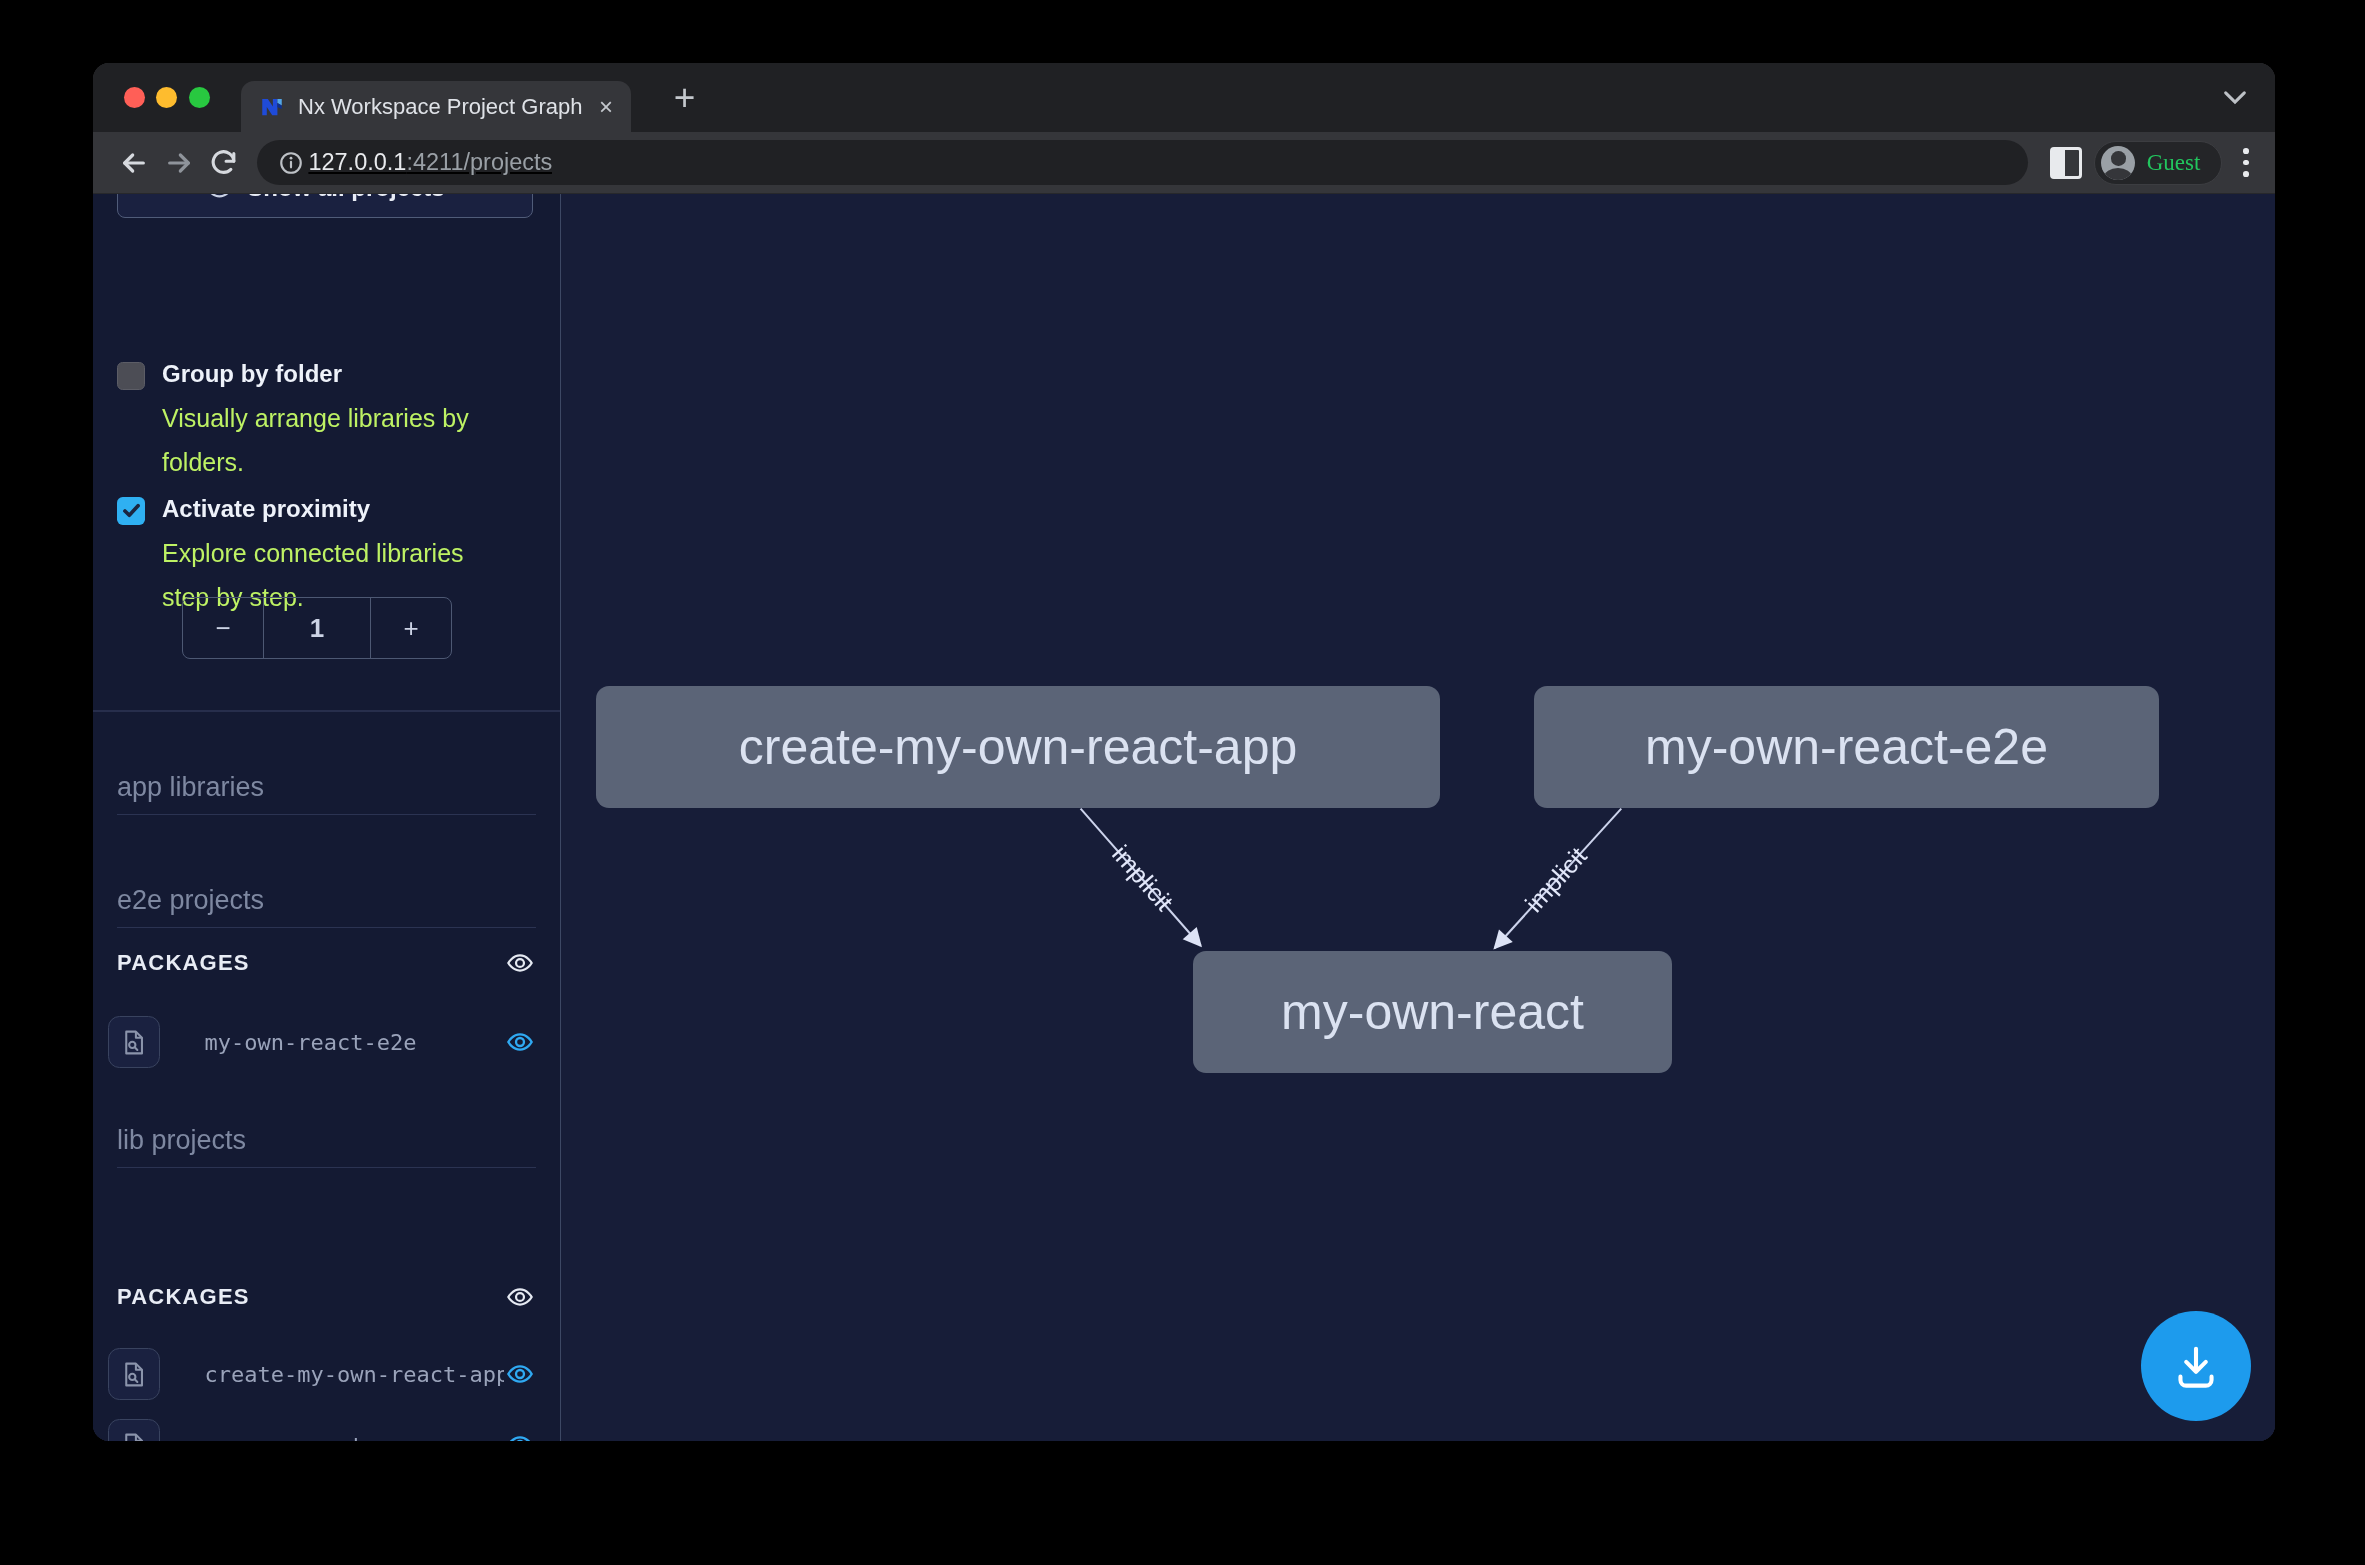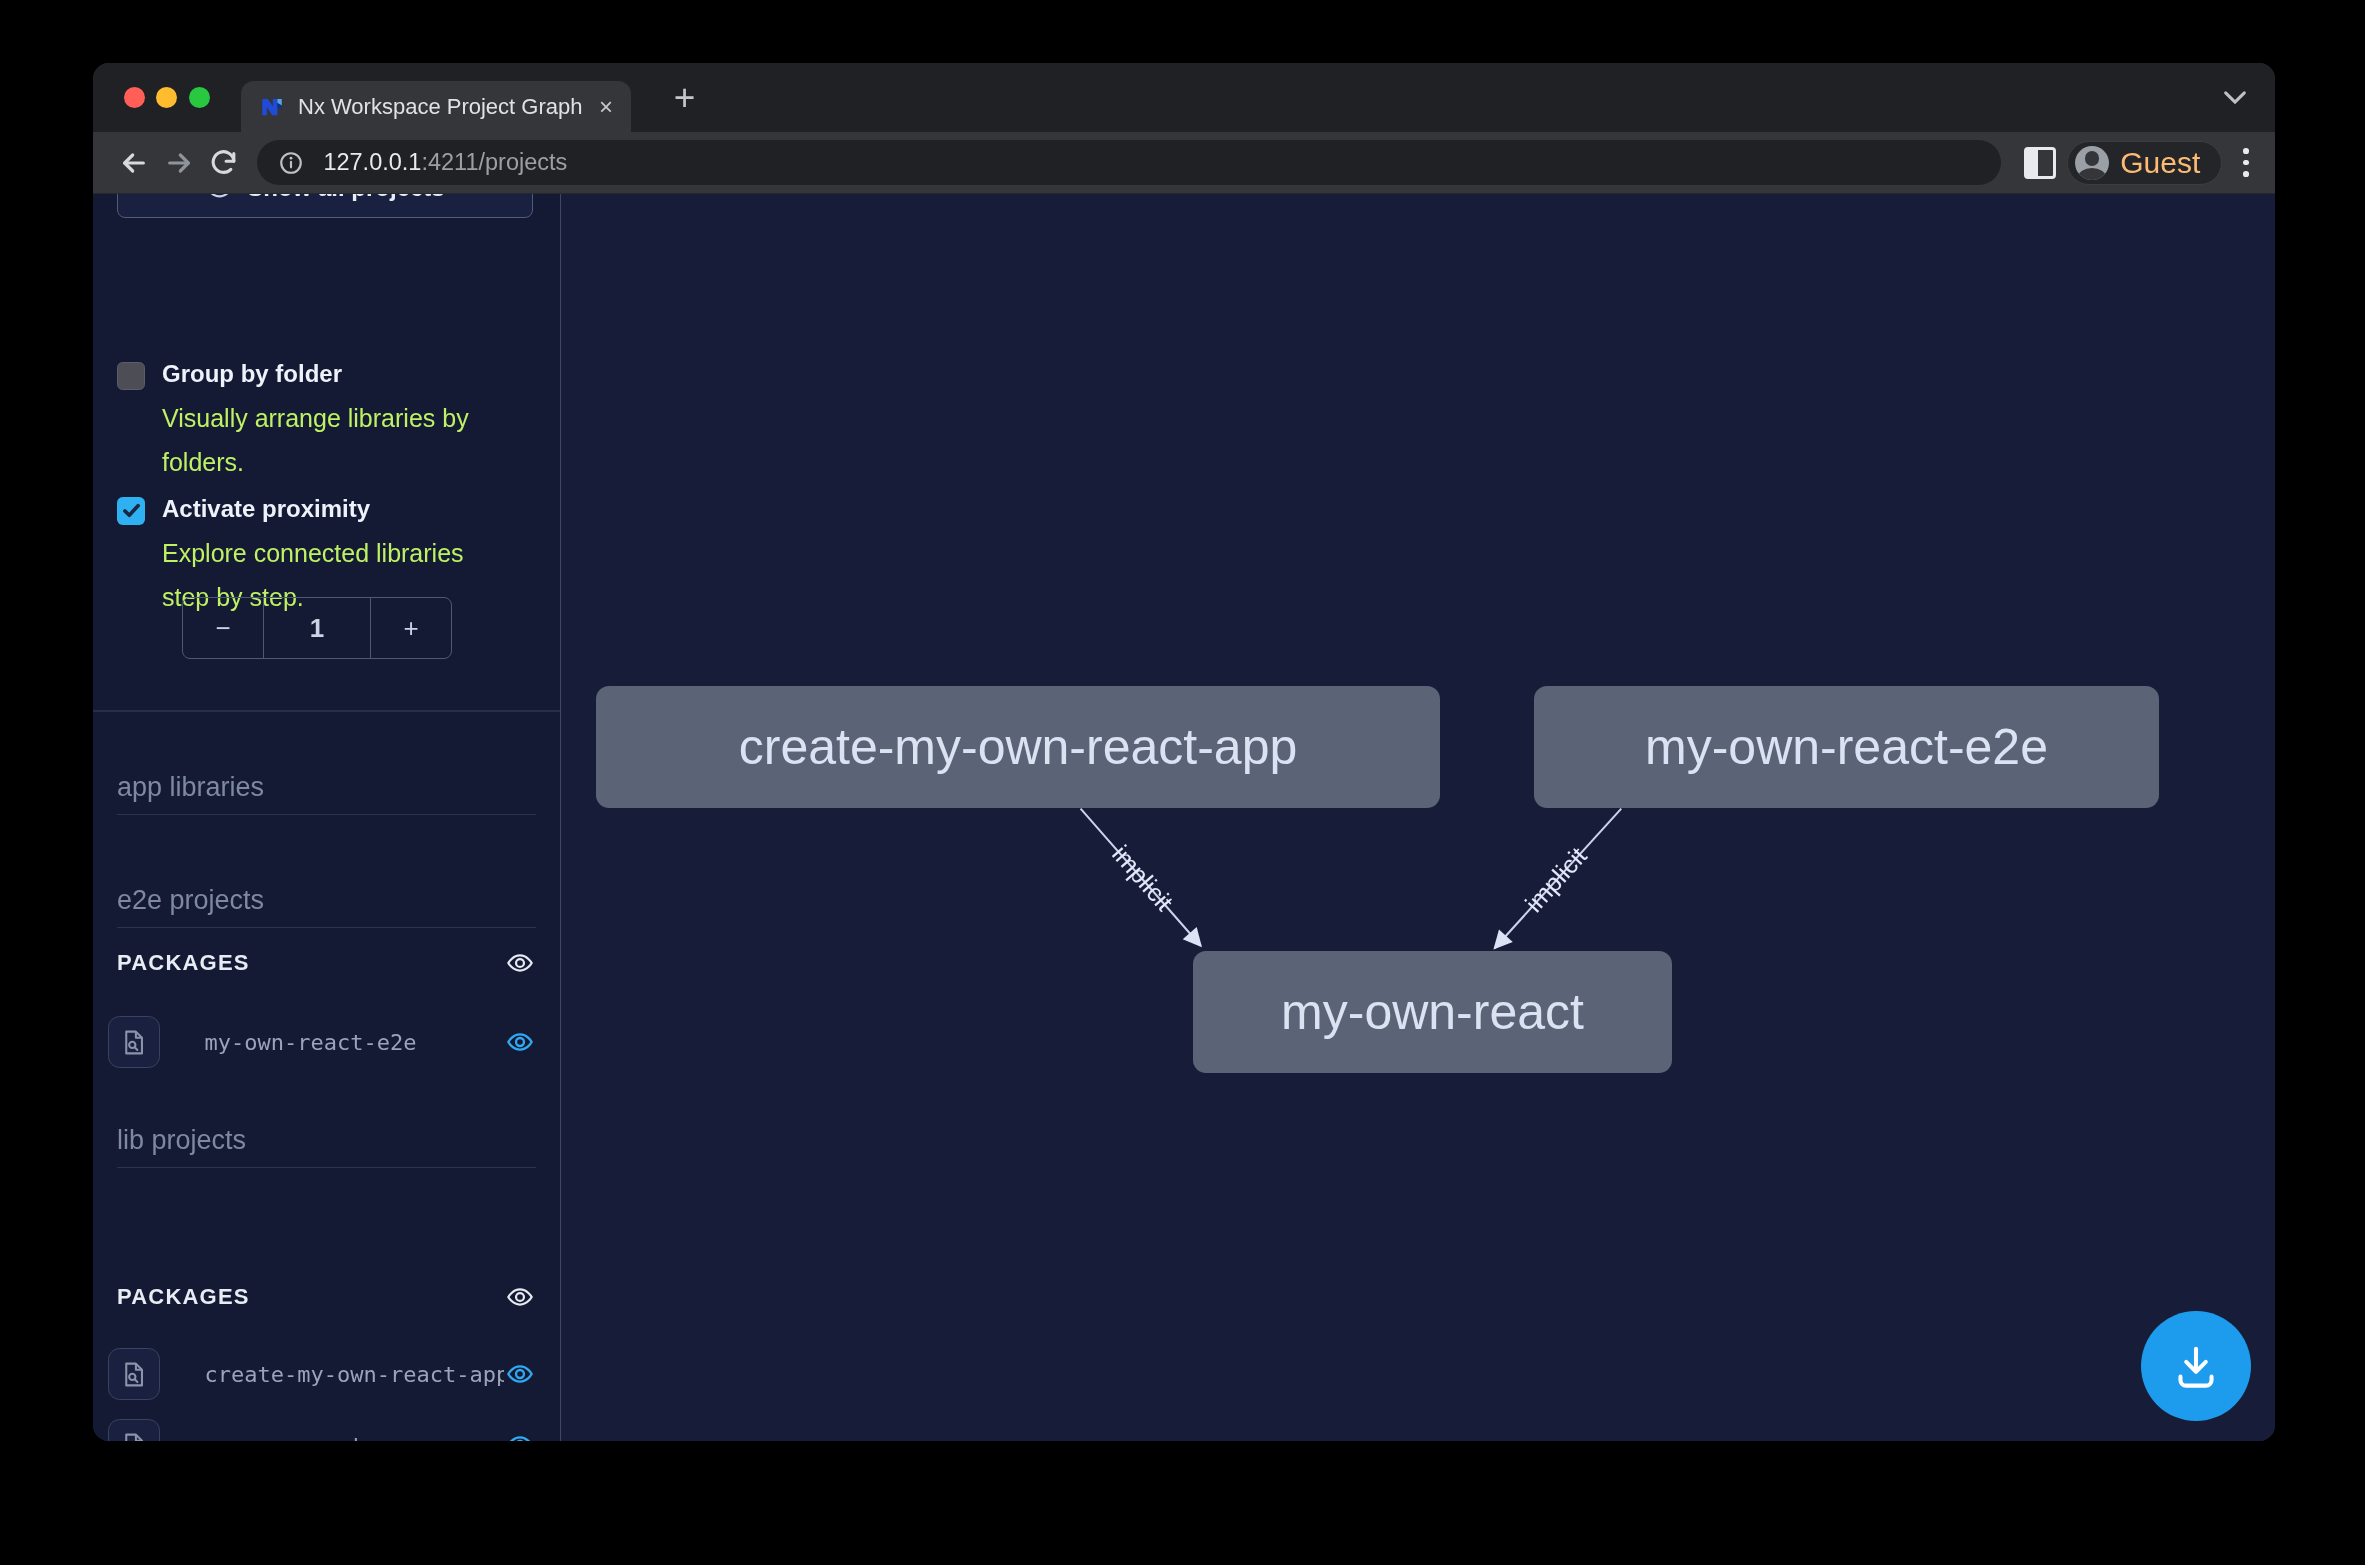--- a/index.html
+++ b/index.html
@@ -23,29 +23,29 @@
   .tab-close { font-size:24px; color:#c3c7cc; line-height:1; cursor:default; }
   .newtab { position:absolute; left:568px; top:11.4px; width:47px; height:47px; display:flex;
             align-items:center; justify-content:center; color:#c3c7cc; font-size:37px; font-weight:300; }
   .strip-chevron { position:absolute; right:26px; top:24px; color:#bdc1c6; }
 
   
   .toolbar { position:relative; height:62px; background:#35363a; display:flex; align-items:center;
              padding:0 18px; border-bottom:0.8px solid #27282b; }
   .nav-ic { width:45px; height:45px; display:flex; align-items:center; justify-content:center; flex:0 0 auto; }
   .addr { flex:1; height:45px; margin:0 11.4px; background:#202124; border-radius:23px;
-          display:flex; align-items:center; padding:0 21px; gap:19px; min-width:0; }
+          display:flex; align-items:center; padding:0 21px; gap:4px; min-width:0;text-decoration:underline; }
   .url { font-size:23.5px; white-space:nowrap; overflow:hidden; }
   .url .host { color:#e8eaed; }
   .url .rest { color:#9aa0a6; }
   .panel-ic { width:32px; height:32px; border:3.2px solid #e8eaed; border-radius:4px; position:relative; margin:0 11.4px; }
   .panel-ic::before { content:""; position:absolute; left:0; top:0; bottom:0; width:11.4px; background:#e8eaed; }
   .guest { height:44px; background:#242528; border:0.8px solid #3c3d41; border-radius:22px;
            display:flex; align-items:center; gap:11.4px; padding:0 21px 0 6.5px; margin-right:13px; }
-  .guest-label { color:#fdba74; font-size:30px; }
+  .guest-label { color:#22c55e; font-size:23px;font-family:Liberation Serif, serif; }
   .avatar { width:34px; height:34px; border-radius:50%; background:#9aa0a6; position:relative; overflow:hidden; }
   .avatar::before { content:""; position:absolute; left:9.7px; top:5.7px; width:14.6px; height:14.6px; border-radius:50%; background:#35363a; }
   .avatar::after  { content:""; position:absolute; left:3.2px; top:22px; width:28px; height:18px; border-radius:50%; background:#35363a; }
   .dots { display:flex; flex-direction:column; gap:5.7px; padding:0 8px; }
   .dots i { width:5.7px; height:5.7px; border-radius:50%; background:#e8eaed; }
 
   
   .content { position:relative; height:1247px; display:flex; background:#171d38; }
   .sidebar { position:relative; width:468px; background:#141a33; border-right:1.6px solid #3d4864; overflow:hidden; flex:0 0 auto; }
   .canvas  { position:relative; flex:1; background:#171d38; overflow:hidden; }

